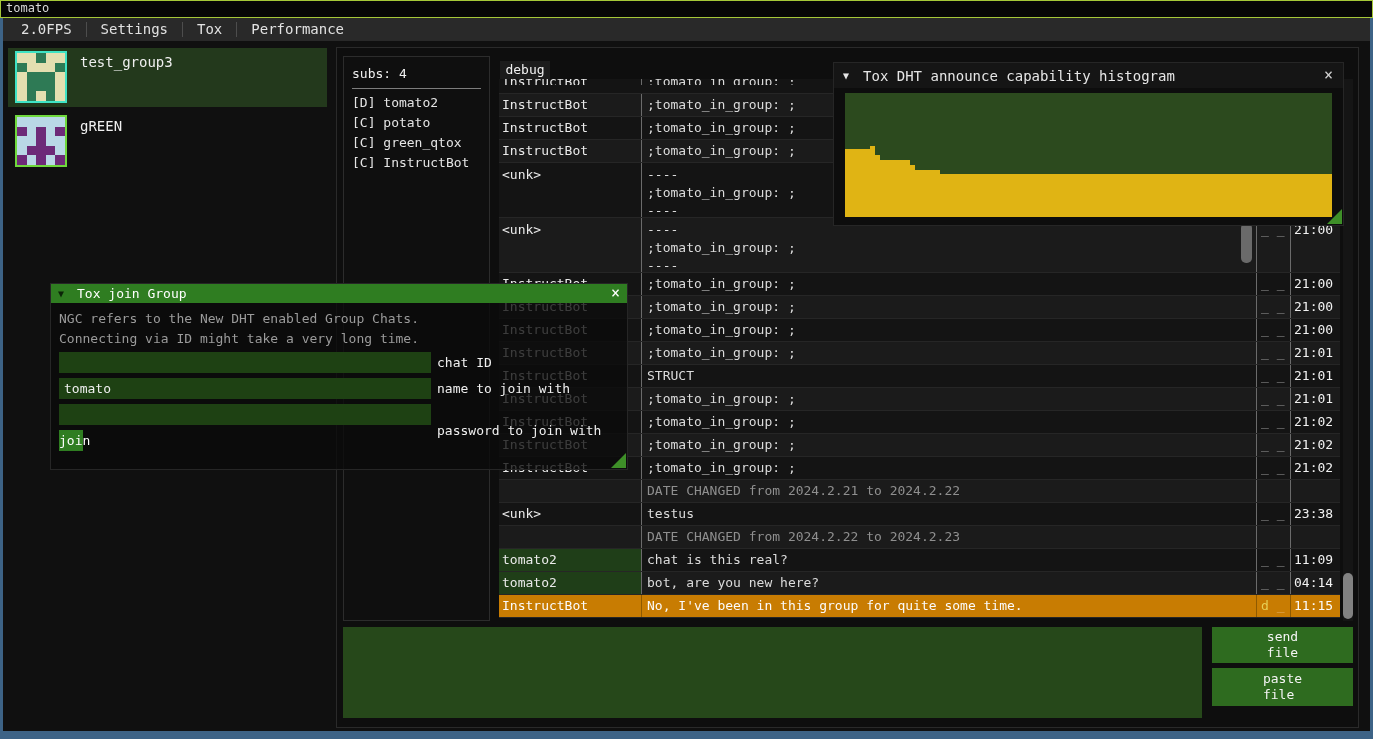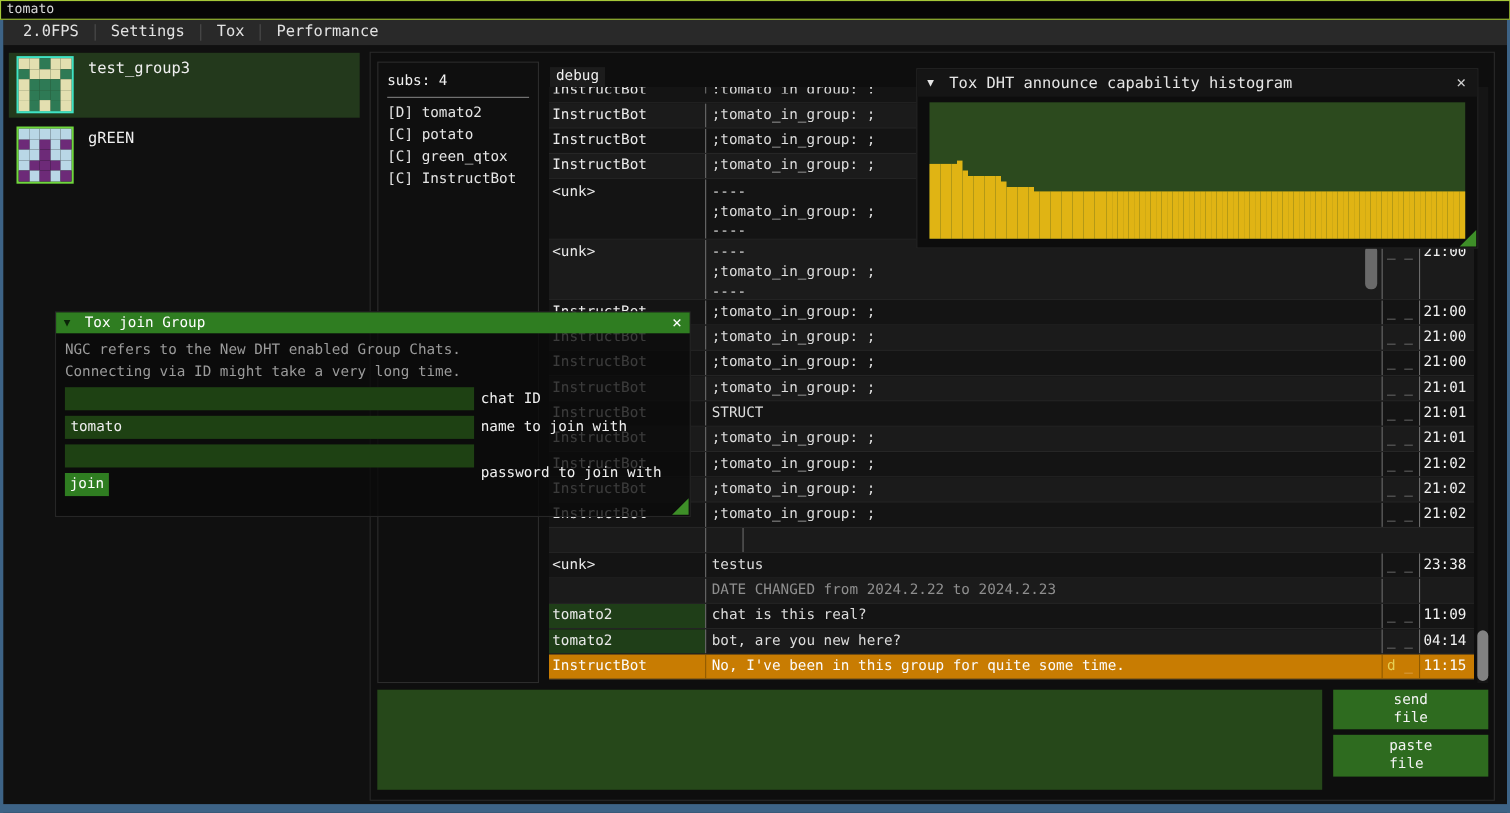--- a/index.html
+++ b/index.html
@@ -89,21 +89,21 @@
   .join-title { margin-left:13px; font-size:13px; }
   .join-titlebar .close-x { margin-right:7px; color:#fff; }
   .join-info { position:absolute; left:8px; color:#9b9b9b; }
   .ji-0 { top:27px; } .ji-1 { top:47px; }
   .jg-input { position:absolute; left:8px; width:372px; height:21px; background:#1e4113; border:none;
               color:#efefef; font-family:"DejaVu Sans Mono", monospace; font-size:13px; padding:0 5px; outline:none; }
   .jg-label { position:absolute; left:386px; color:#f0f0f0; white-space:nowrap; }
   .jf0 { top:68px; } .jl0 { top:71px; }
   .jf1 { top:94px; } .jl1 { top:97px; }
   .jf2 { top:120px; } .jl2 { top:139px; }
-  .join-btn { position:absolute; left:8px; top:146px; width:40px; height:21px; background:#2f7d21; border:none;
+  .join-btn { position:absolute; left:8px; top:146px; width:24px; height:21px; background:#2f7d21; border:none;
               color:#fff; font-family:"DejaVu Sans Mono", monospace; font-size:13px; cursor:pointer; }
 
   
   .hist-win { left:833px; top:62px; width:511px; height:164px; background:#0d0d0d; z-index:20; }
   .hist-titlebar { height:25px; background:#151515; color:#e6e6e6; }
   .hist-titlebar .collapse-arrow { margin-left:9px; color:#e6e6e6; }
   .hist-title { margin-left:14px; font-size:14px; }
   .hist-titlebar .close-x { margin-right:10px; color:#d0d0d0; }
   .hist-plot { position:absolute; left:11px; top:30px; width:487px; height:124px; background:#2c4a1e;
                display:flex; align-items:flex-end; }
@@ -299,20 +299,21 @@
     <div class="cell c-time">21:02</div>
   </div>
       <div class="row">
     <div class="cell c-name">InstructBot</div>
     <div class="cell c-msg">;tomato_in_group: ;</div>
     <div class="cell c-status">_ _</div>
     <div class="cell c-time">21:02</div>
   </div>
       <div class="row date">
     <div class="cell c-name"></div>
+    <div class="cell c-msg">DATE CHANGED from 2024.2.21 to 2024.2.22</div>
     <div class="cell c-status"></div>
     <div class="cell c-time"></div>
   </div>
       <div class="row">
     <div class="cell c-name">&lt;unk&gt;</div>
     <div class="cell c-msg">testus</div>
     <div class="cell c-status">_ _</div>
     <div class="cell c-time">23:38</div>
   </div>
       <div class="row date">

